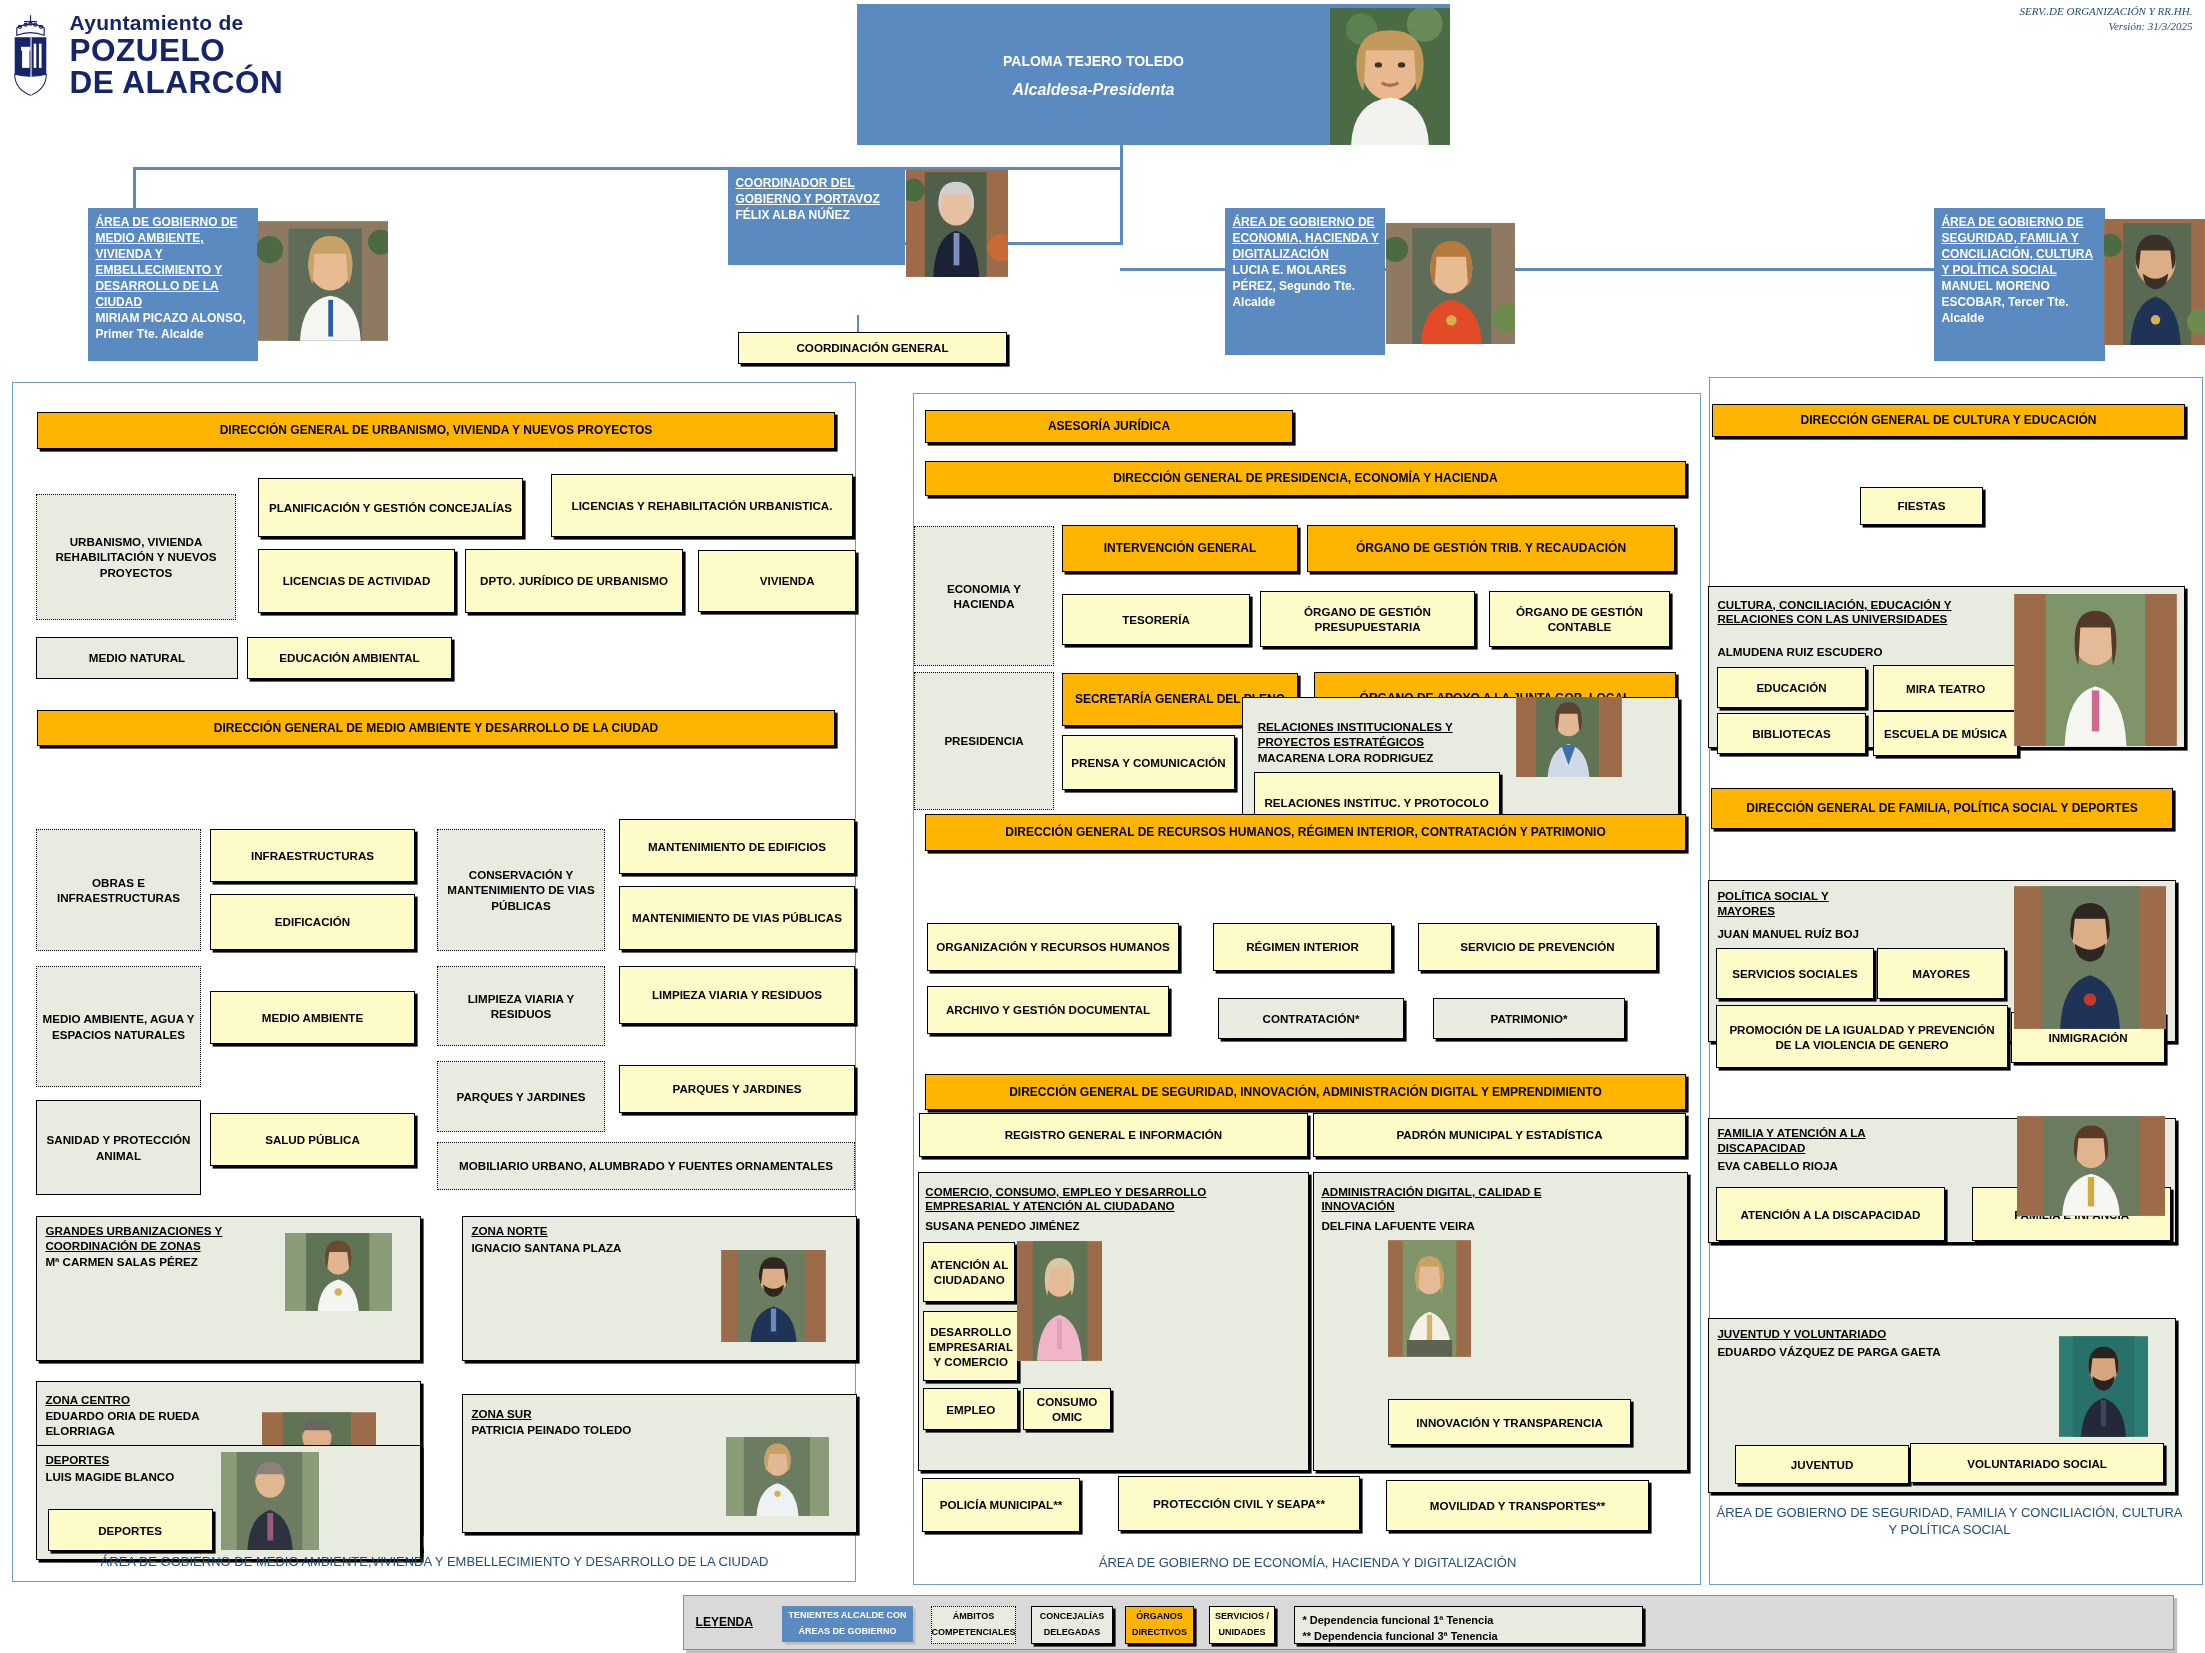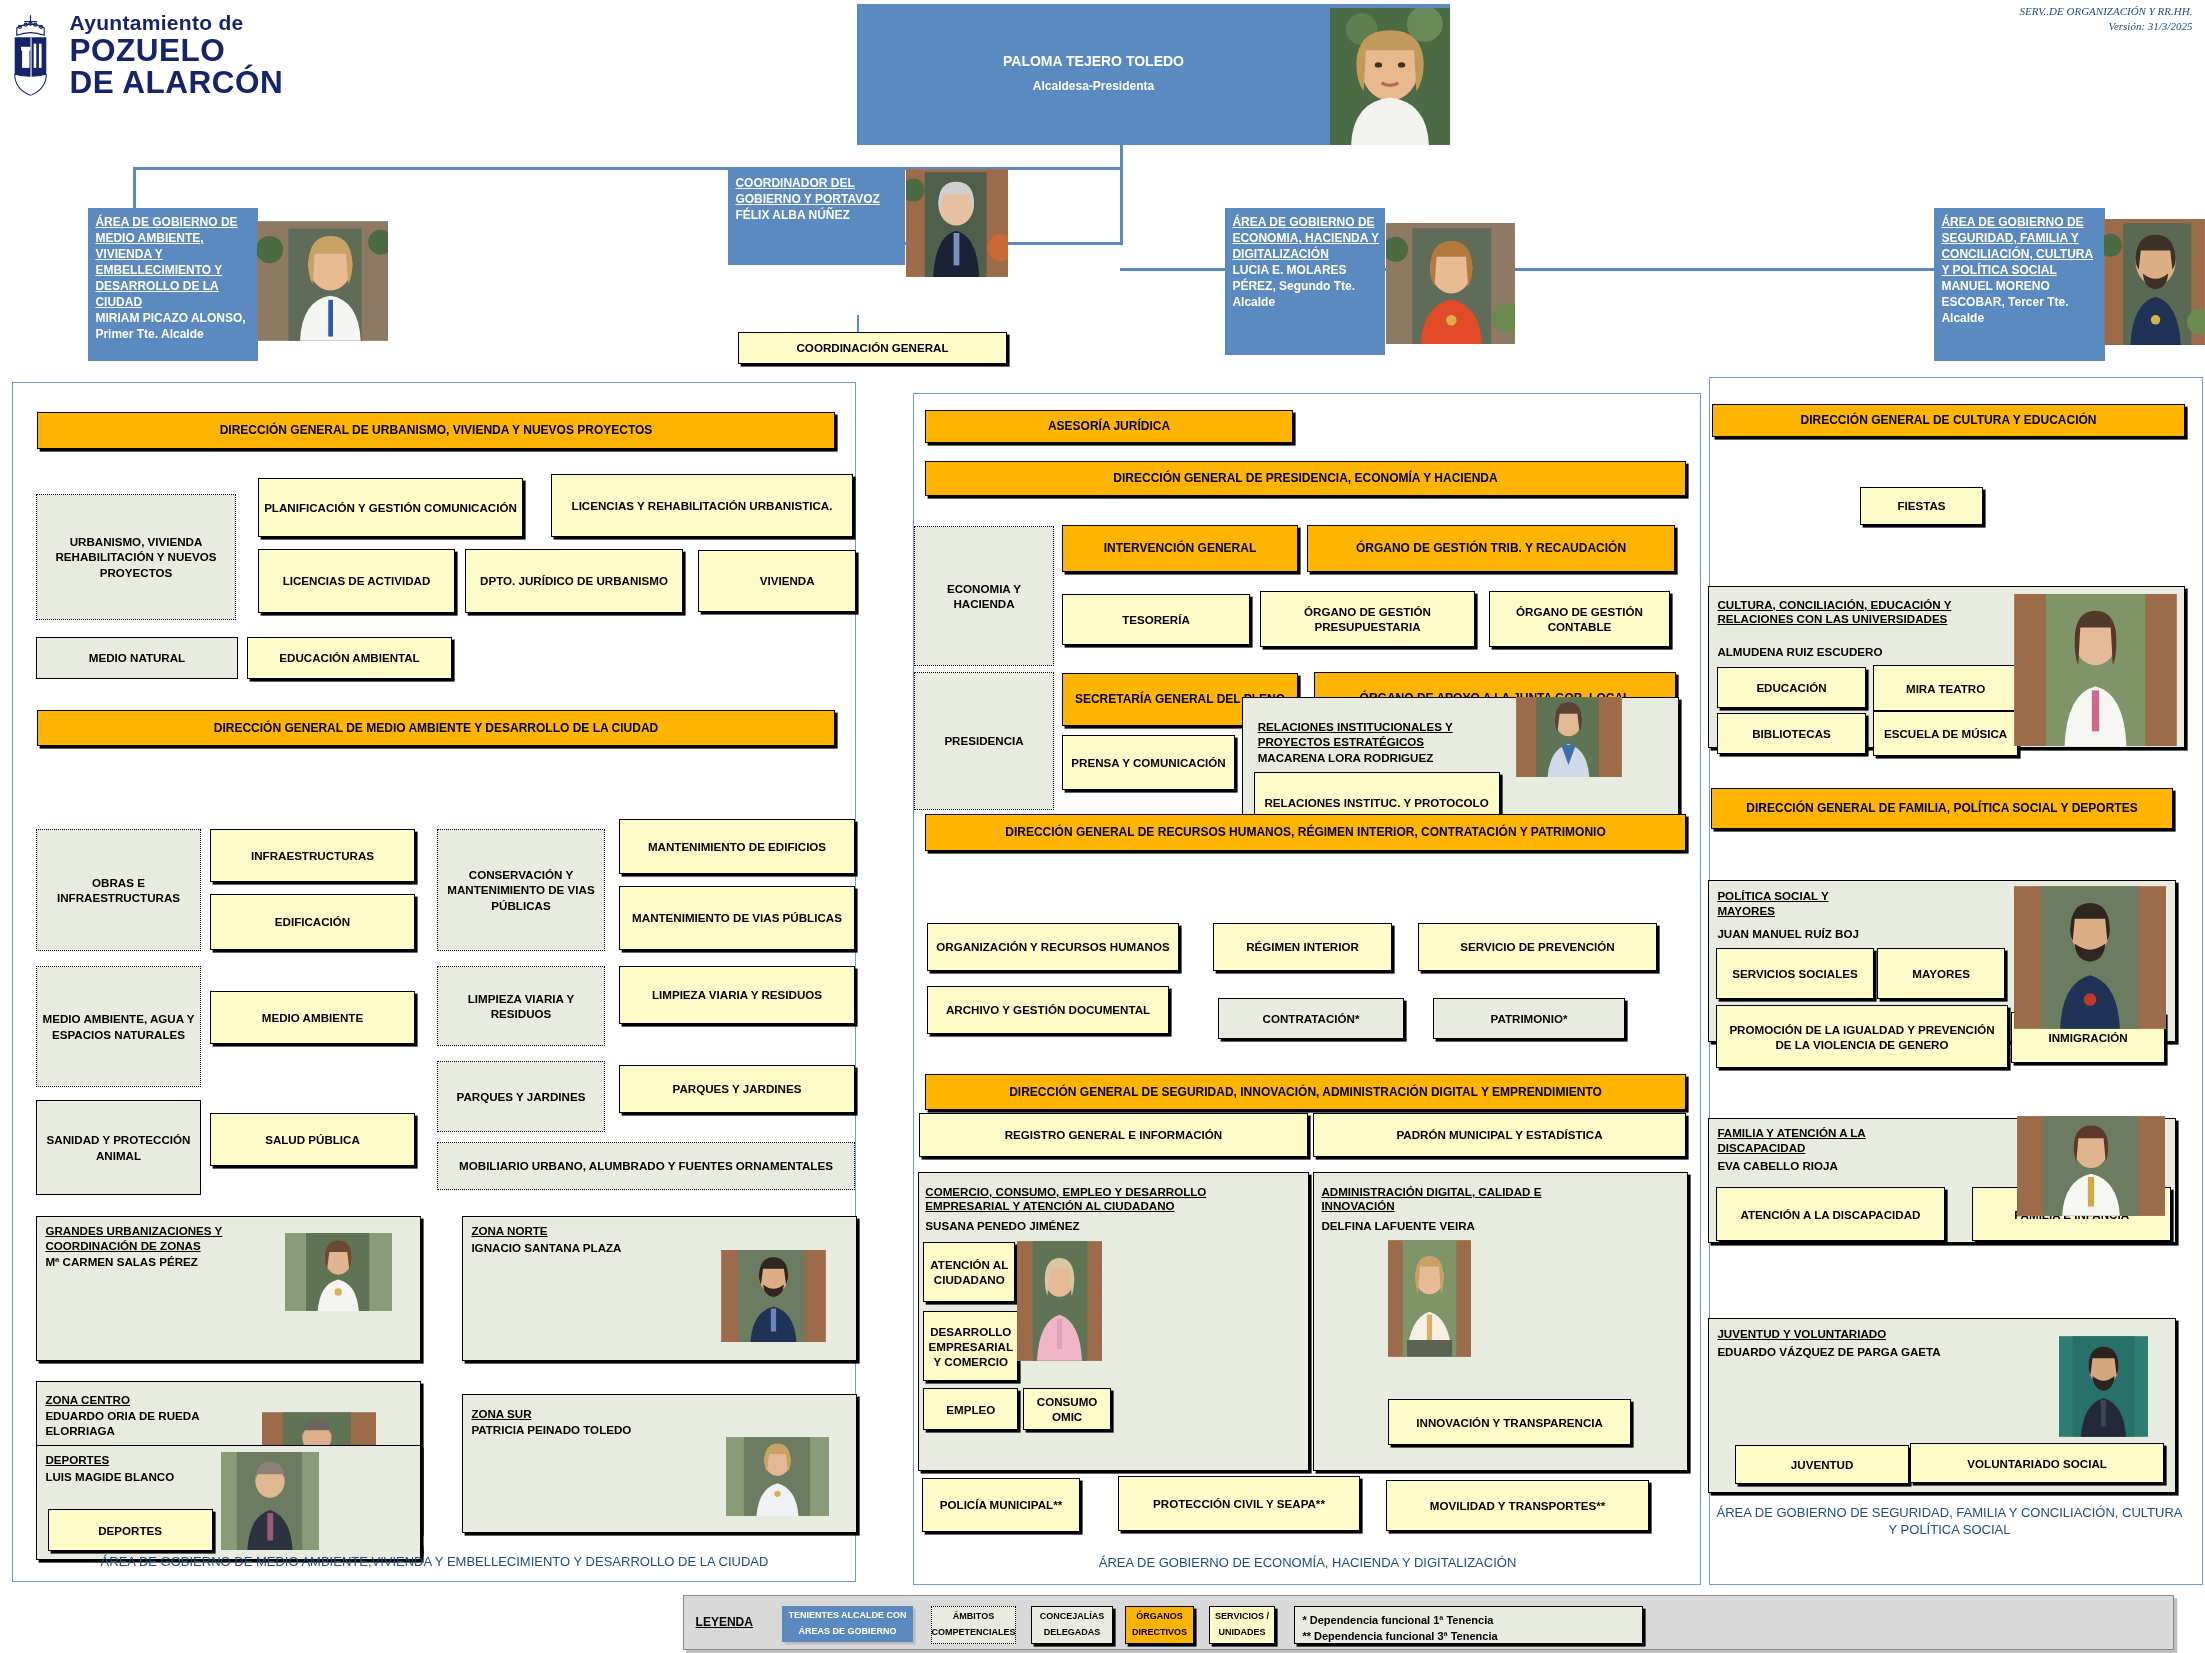--- a/index.html
+++ b/index.html
@@ -117,21 +117,21 @@
 <div class="abs conn" style="left:856px;top:242px;width:267px;height:2.6px;"></div>
 <div class="abs conn" style="left:1120px;top:268px;width:920px;height:2.6px;"></div>
 <div class="abs conn" style="left:1333px;top:268px;width:2.6px;height:74px;"></div>
 <div class="abs conn" style="left:2039px;top:268px;width:2.6px;height:74px;"></div>
 <div class="abs conn" style="left:857px;top:315px;width:1.6px;height:45px;"></div>
 <div class="abs conn" style="left:857px;top:336px;width:1.6px;height:24px;"></div>
 
 <div class="abs blue mayor-box">
   <div class="mayor-text">
     <div>PALOMA TEJERO TOLEDO</div>
-    <div style="font-size:12px;">Alcaldesa-Presidenta</div>
+    <div style="font-size:16px;font-style:italic;">Alcaldesa-Presidenta</div>
   </div>
   <div class="mayor-photo">
     <svg viewBox="0 0 228 260" width="120" height="137">
       <rect width="228" height="260" fill="#4a6b43"></rect>
       <circle cx="60" cy="40" r="30" fill="#5c8050"></circle>
         <circle cx="180" cy="30" r="34" fill="#688a59"></circle>
       <ellipse cx="114" cy="110" rx="56" ry="66" fill="#e8b98f"></ellipse>
       <path d="M50 105 Q52 42 114 42 Q176 42 178 105 Q178 140 164 158 L160 80 L68 80 L64 158 Q50 140 50 105Z" fill="#c19a5b"></path>
       <path d="M40 260 Q44 178 114 170 Q184 178 188 260 Z" fill="#f2f2ee"></path>
       <ellipse cx="92" cy="108" rx="7" ry="5" fill="#40301e"></ellipse>
@@ -209,21 +209,21 @@
     <path d="M50 240 Q54 160 98 148 Q142 160 146 240 Z" fill="#1e3356"></path>
     <circle cx="98" cy="192" r="9" fill="#d8b14a"></circle>
   </svg>
 </div>
 
 <div class="abs colframe" style="left:11.6px;top:382px;width:844px;height:1200px;"></div>
 
 <div class="abs orange" style="left:37px;top:412px;width:798px;height:37px;">DIRECCIÓN GENERAL DE URBANISMO, VIVIENDA Y NUEVOS PROYECTOS</div>
 
 <div class="abs gray-dot" style="left:36px;top:494px;width:200px;height:126px;">URBANISMO, VIVIENDA REHABILITACIÓN Y NUEVOS PROYECTOS</div>
-<div class="abs yellow" style="left:258px;top:478px;width:265px;height:59px;">PLANIFICACIÓN Y GESTIÓN COMUNICACIÓN</div>
+<div class="abs yellow" style="left:258px;top:478px;width:265px;height:59px;">PLANIFICACIÓN Y GESTIÓN CONCEJALÍAS</div>
 <div class="abs yellow" style="left:551px;top:474px;width:302px;height:63px;">LICENCIAS Y REHABILITACIÓN URBANISTICA.</div>
 <div class="abs yellow" style="left:258px;top:549px;width:197px;height:64px;">LICENCIAS DE ACTIVIDAD</div>
 <div class="abs yellow" style="left:465px;top:549px;width:218px;height:64px;">DPTO. JURÍDICO DE URBANISMO</div>
 <div class="abs yellow" style="left:698px;top:550px;width:158px;height:62px;padding-left:23px;">VIVIENDA</div>
 <div class="abs gray-dot" style="left:36px;top:637px;width:202px;height:42px;border-style:solid;">MEDIO NATURAL</div>
 <div class="abs yellow" style="left:247px;top:637px;width:205px;height:42px;">EDUCACIÓN AMBIENTAL</div>
 
 <div class="abs orange" style="left:37px;top:710px;width:798px;height:36px;">DIRECCIÓN GENERAL DE MEDIO AMBIENTE Y DESARROLLO DE LA CIUDAD</div>
 
 <div class="abs gray-dot" style="left:36px;top:829px;width:165px;height:122px;flex-direction:column;">

